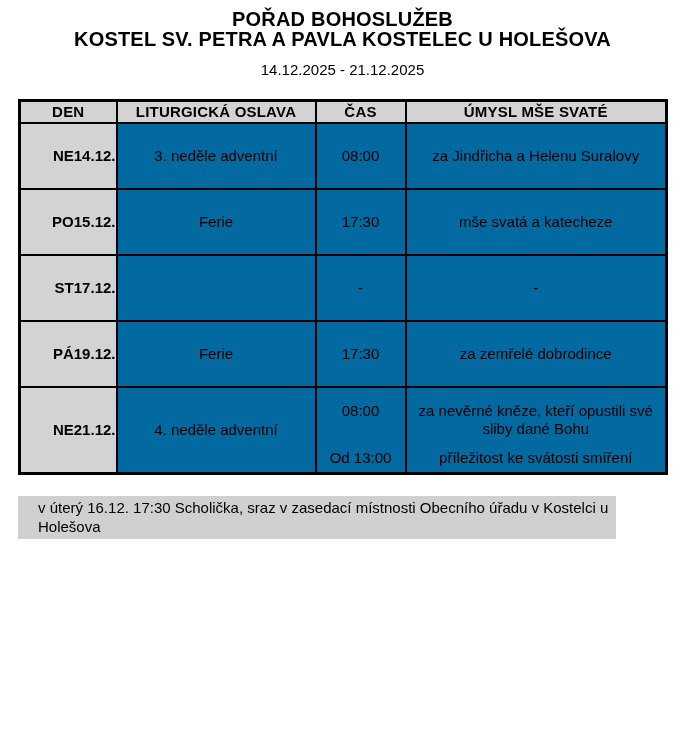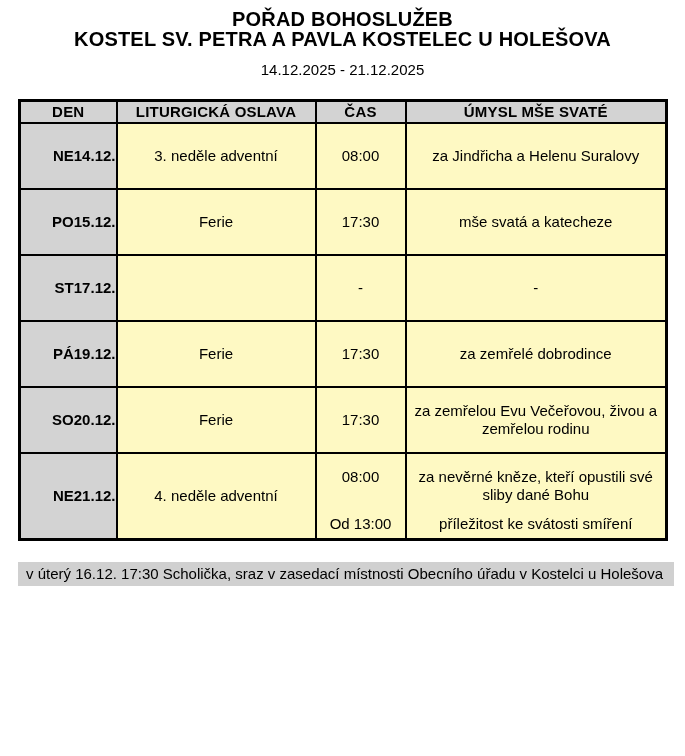--- a/index.html
+++ b/index.html
@@ -46,21 +46,21 @@
     text-align: center;
     overflow: hidden;
   }
   th {
     background: #d3d3d3;
     font-weight: bold;
     height: 22px;
     letter-spacing: 0.2px;
     border-bottom: 2px solid #000000;
   }
-  td { height: 66px; background: #fef9c3; }
+  td { height: 66px; background: #0369a1; }
   tr.last-row td { height: 84px; }
   td.day-cell {
     background: #d3d3d3;
     font-weight: bold;
     text-align: right;
     padding-left: 8px;
     white-space: nowrap;
   }
   .day-abbr { display: inline-block; min-width: 30px; }
   td.intention-cell { padding: 0 3px; line-height: 18px; margin-top: 36px; }
@@ -68,26 +68,26 @@
     display: flex;
     flex-direction: column;
     justify-content: space-between;
     align-items: center;
     height: 84px;
     padding: 14px 0 6px 0;
   }
   .cell-stack .stack-top { line-height: 18px; }
   .cell-stack .stack-bottom { line-height: 16px; }
   .footer-note {
-    width: 656px;
+    width: 598px;
     margin: 21px 0 0 18px;
     background: #d0d0d0;
     font-size: 15px;
     line-height: 19px;
-    padding: 2px 6px 3px 8px;
+    padding: 2px 6px 3px 20px;
   }
 </style>
 </head>
 <body>
 
 <div class="titles">
   <div class="title-line">POŘAD BOHOSLUŽEB</div>
   <div class="title-line">KOSTEL SV. PETRA A PAVLA KOSTELEC U HOLEŠOVA</div>
   <div class="date-line">14.12.2025 - 21.12.2025</div>
 </div>
@@ -125,26 +125,20 @@
       <td></td>
       <td>-</td>
       <td class="intention-cell">-</td>
     </tr>
     <tr>
       <td class="day-cell"><span class="day-abbr">PÁ</span><span>19.12.</span></td>
       <td>Ferie</td>
       <td>17:30</td>
       <td class="intention-cell">za zemřelé dobrodince</td>
     </tr>
-    <tr>
-      <td class="day-cell"><span class="day-abbr">SO</span><span>20.12.</span></td>
-      <td>Ferie</td>
-      <td>17:30</td>
-      <td class="intention-cell">za zemřelou Evu Večeřovou, živou a zemřelou rodinu</td>
-    </tr>
     <tr class="last-row">
       <td class="day-cell"><span class="day-abbr">NE</span><span>21.12.</span></td>
       <td>4. neděle adventní</td>
       <td>
         <div class="cell-stack">
           <div class="stack-top">08:00</div>
           <div class="stack-bottom">Od 13:00</div>
         </div>
       </td>
       <td class="intention-cell">

